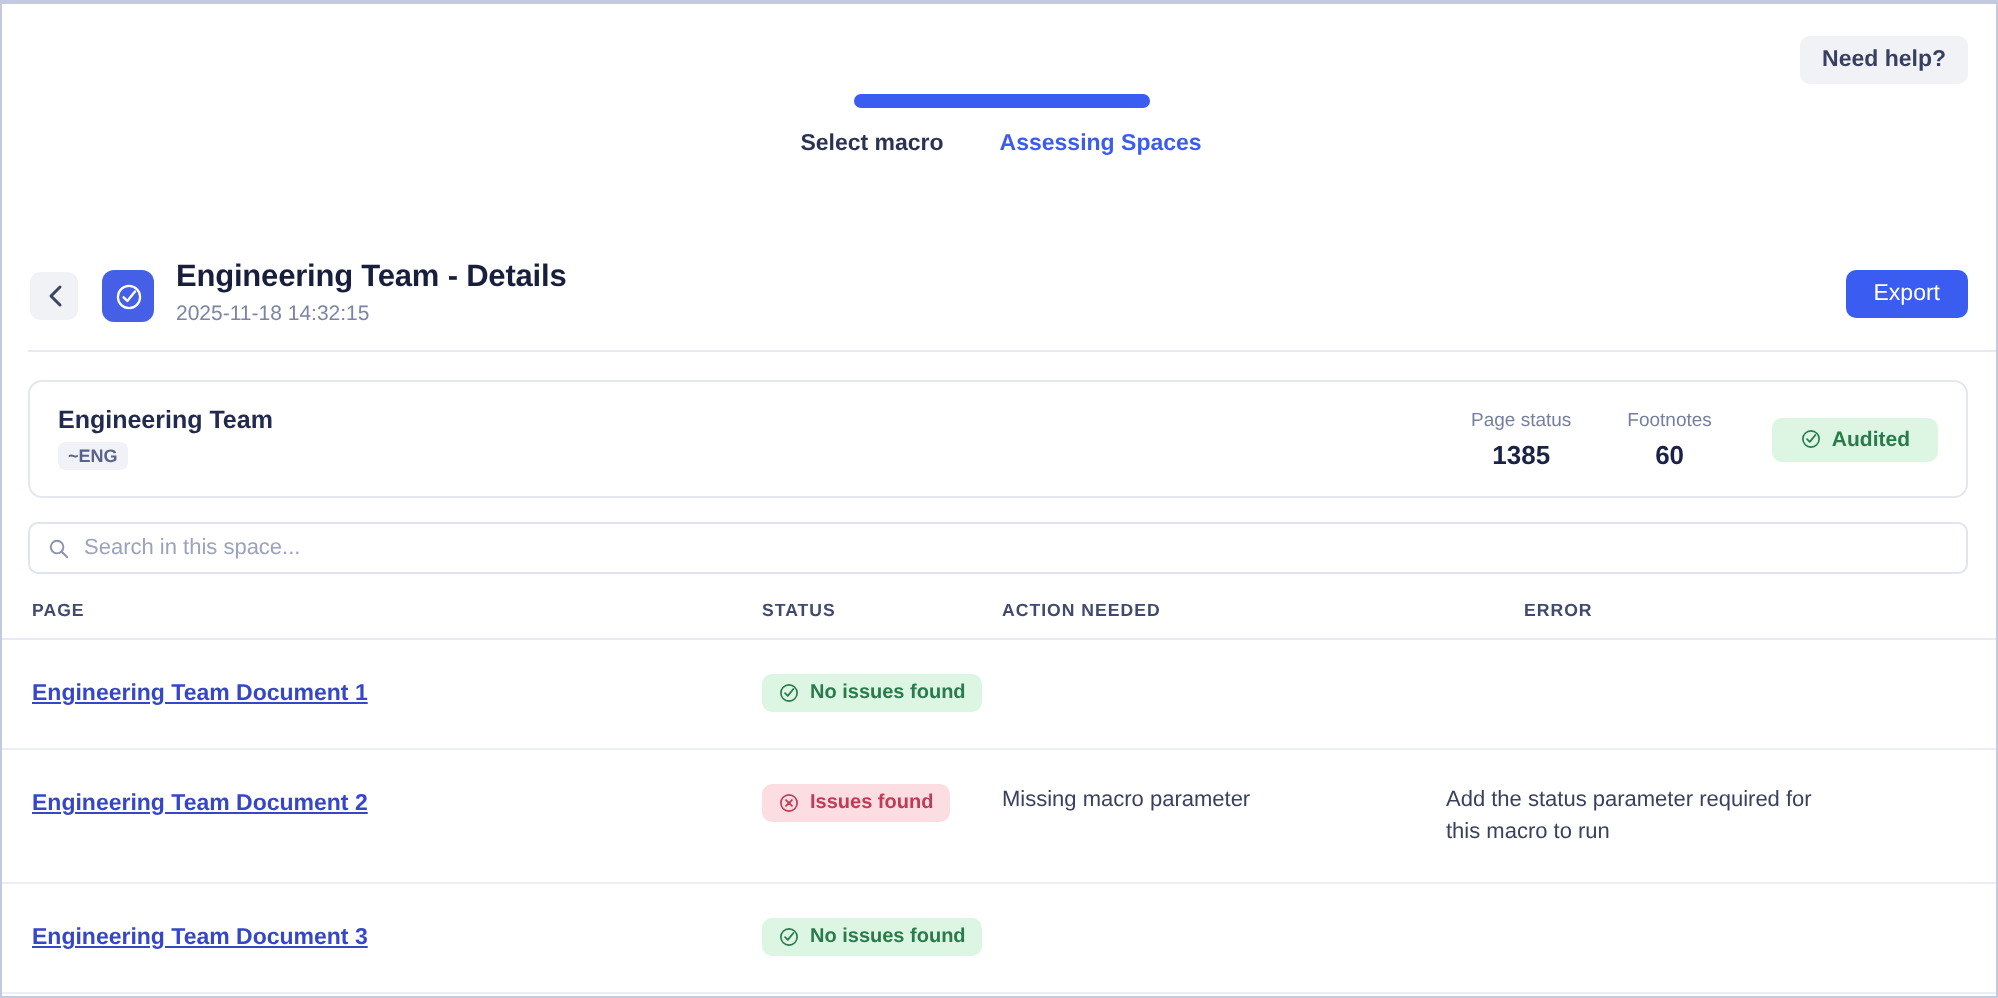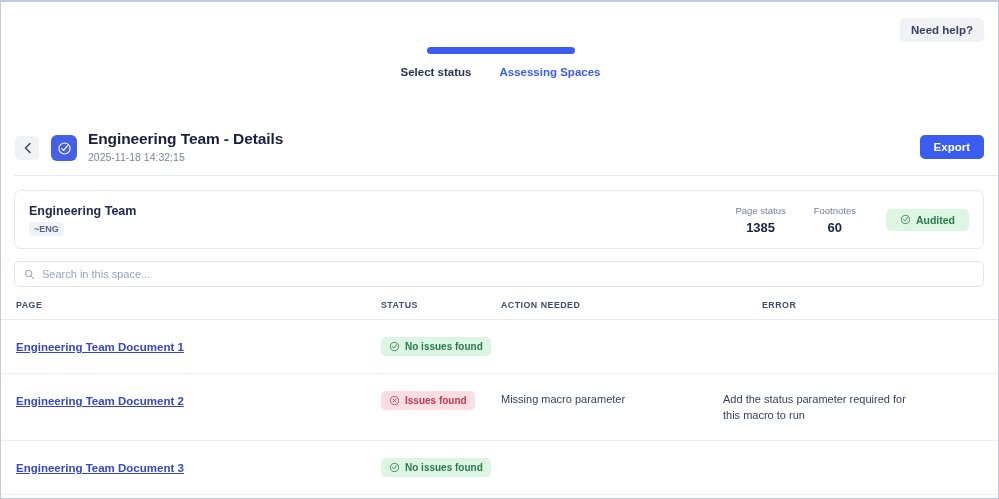--- a/index.html
+++ b/index.html
@@ -128,21 +128,21 @@
 
   .export-btn {
     margin-left: auto;
     margin-top: 5px;
     background: #3b5cf0;
     color: #ffffff;
     border: none;
     border-radius: 5px;
     padding: 6px 14px;
     font-size: 11.5px;
-    font-weight: 700;
+    font-weight: 400;
     font-family: "Liberation Sans", sans-serif;
     cursor: pointer;
   }
 
   .header-divider {
     position: absolute;
     top: 173px;
     left: 13px;
     right: 0;
     height: 1px;
@@ -306,21 +306,21 @@
 </head>
 <body>
 
 <div class="page">
 
   <button class="need-help">Need help?</button>
 
   <div class="stepper">
     <div class="stepper-bar"></div>
     <div class="stepper-labels">
-      <span class="step-label">Select status</span>
+      <span class="step-label">Select macro</span>
       <span class="step-label active">Assessing Spaces</span>
     </div>
   </div>
 
   <div class="header">
     <button class="back-btn">
       <svg width="9" height="12" viewBox="0 0 9 12">
         <path d="M7 1.5 L2.5 6 L7 10.5" fill="none" stroke="#3c4465" stroke-width="1.5" stroke-linecap="round" stroke-linejoin="round"></path>
       </svg>
     </button>

